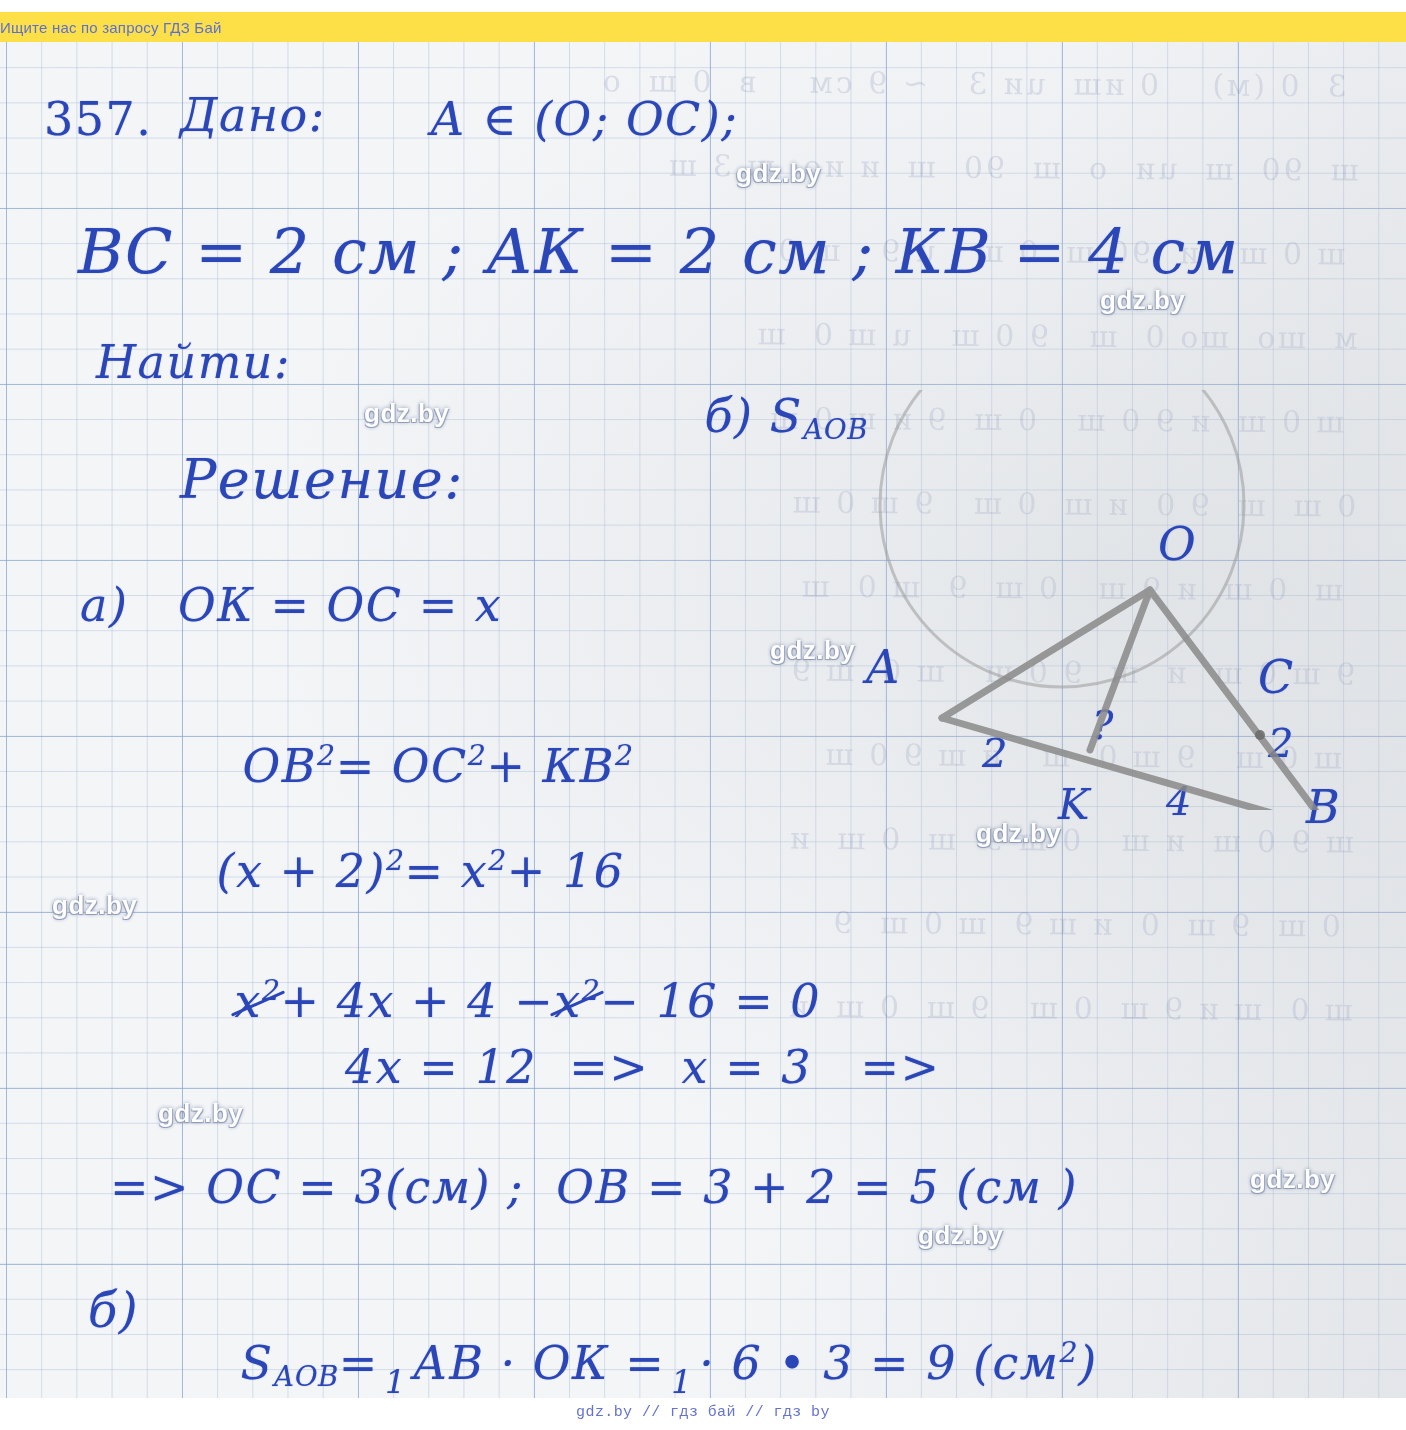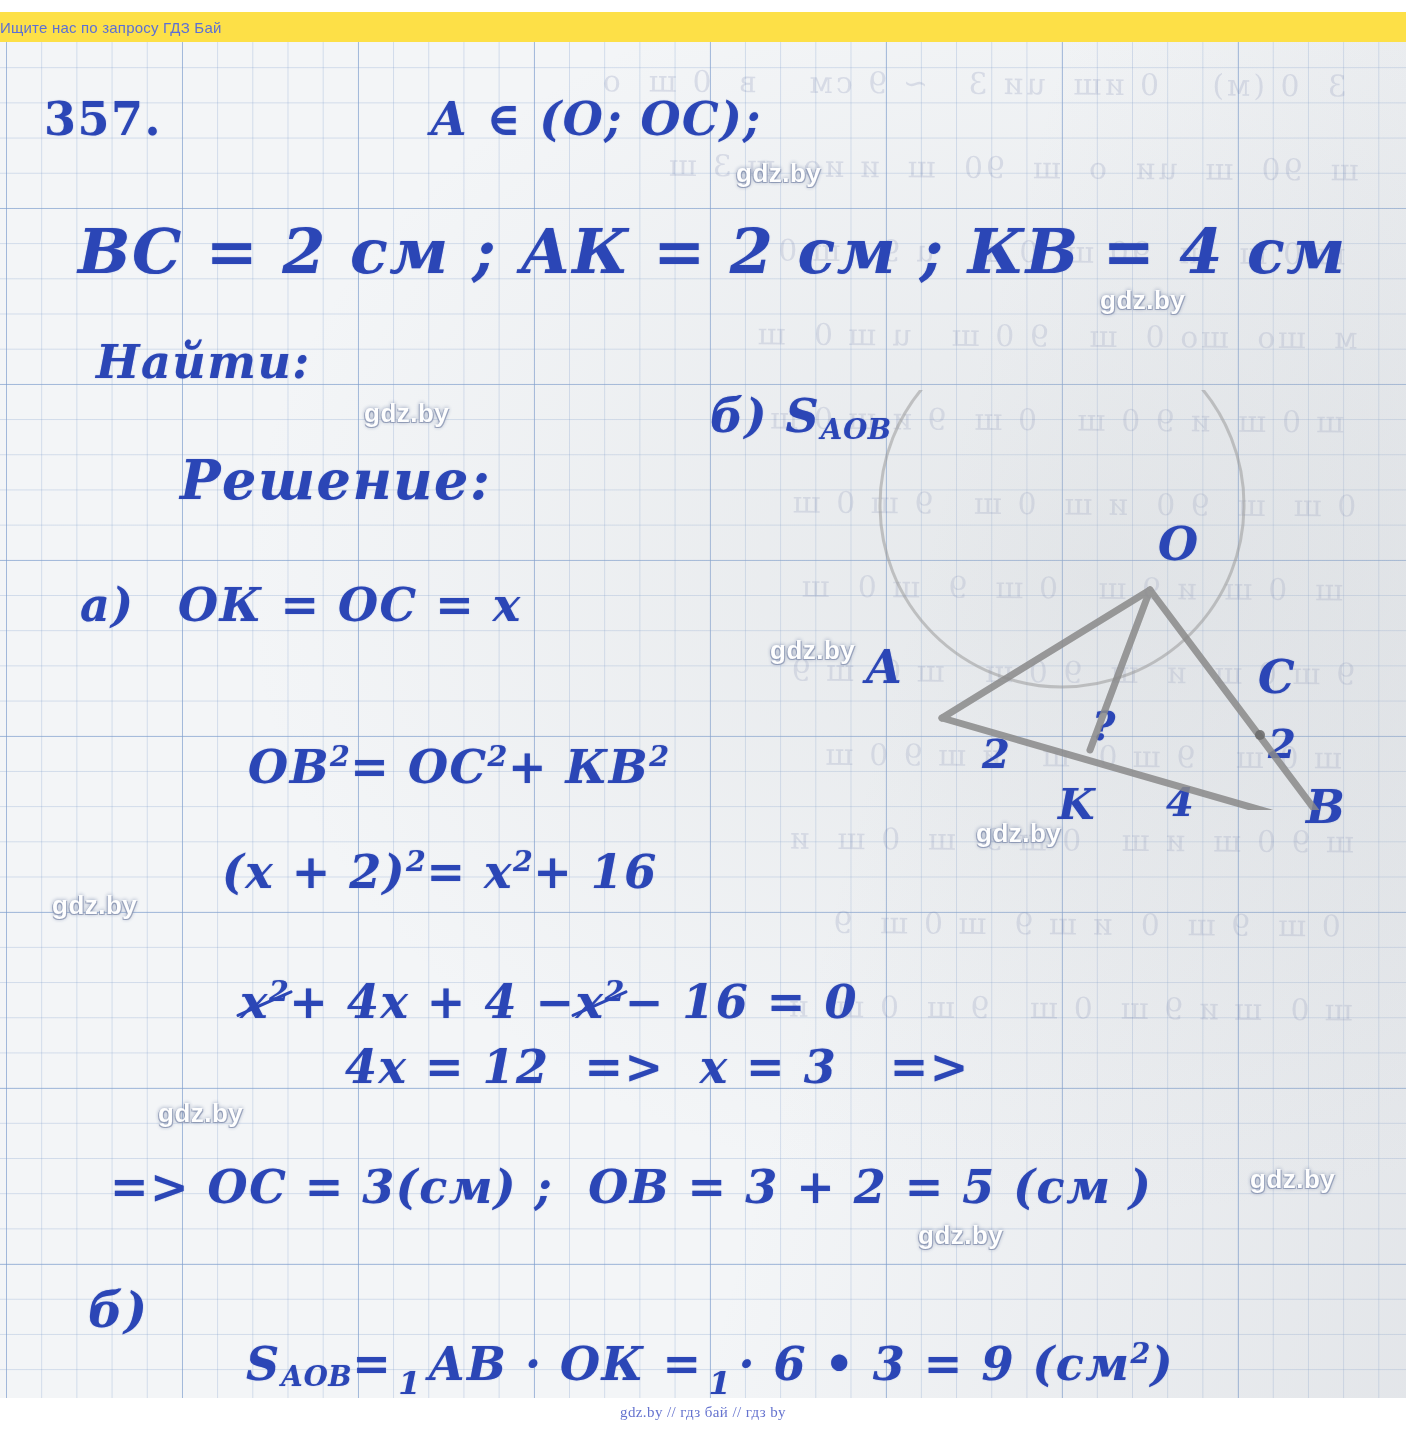--- a/index.html
+++ b/index.html
@@ -36,21 +36,21 @@
     position: absolute;
     left: 0; bottom: 4px;
     width: 1406px;
     height: 28px;
     display: flex;
     align-items: center;
     justify-content: center;
     background: #ffffff;
     color: #6573cf;
     font-size: 15px;
-    font-family: Liberation Serif, serif;
+    font-family: Liberation Mono, monospace;
     letter-spacing: 0.4px;
     z-index: 40;
   }
 
   
   .page {
     position: absolute;
     top: 30px; left: 0;
     width: 1406px;
     height: 1368px;
@@ -96,21 +96,21 @@
       radial-gradient(ellipse at 78% 40%, rgba(190,195,200,0.28) 0%, rgba(255,255,255,0) 55%),
       linear-gradient(105deg, rgba(255,255,255,0) 60%, rgba(170,175,185,0.22) 100%);
     pointer-events: none;
   }
 
   
   .hw {
     position: absolute;
     color: #2b46b6;
     font-family: "DejaVu Serif", serif;
-    font-weight: 700;
+    font-weight: 400;
     white-space: pre;
     letter-spacing: 1.5px;
     text-shadow: 0 0 1.2px rgba(43,70,182,0.45);
   }
   .hw.i  { font-style: italic; }
   .sub   { font-size: 0.60em; vertical-align: -0.25em; letter-spacing: 0.5px; }
   .sup   { font-size: 0.62em; vertical-align: 0.58em; letter-spacing: 0.5px; }
   .frac {
     display: inline-flex;
     flex-direction: column;
@@ -173,20 +173,21 @@
   0 ш  ш  9 0  и ш  0 ш   9 ш 0 ш
    ш  0 ш  и 9 ш   0 ш  9  ш 0  ш
   9 ш 0 ш  и  ш  9 0 ш   ш 0  ш 9
    ш 0 ш   9 ш 0  ш   и ш 9 0 ш
   ш 9 0 ш  и ш   0 ш 9  ш  0 ш  и
    0 ш  9 ш  0  и ш 9  ш 0 ш  9
   ш 0  ш и 9 ш  0 ш   9 ш  0 ш  и</div>
   <div class="shade"></div>
 
   <div class="hw" style="left:44px; top:62px; font-size:46px;">357.</div>
+  <div class="hw i" style="left:180px; top:58px; font-size:46px;">Дано:</div>
   <div class="hw i" style="left:430px; top:62px; font-size:46px;">А ∈ (О; ОС);</div>
 
   <div class="hw i" style="left:78px; top:185px; font-size:62px;">ВС = 2 см ; АК = 2 см ; КВ = 4 см</div>
 
   <div class="hw i" style="left:96px; top:305px; font-size:46px;text-align:center;">Найти:</div>
   <div class="hw i" style="left:640px; top:305px; font-size:46px;">
     <span>б) S</span><span class="sub">АОВ</span>
   </div>
 
   <div class="hw i" style="left:180px; top:418px; font-size:54px;">Решение:</div>

